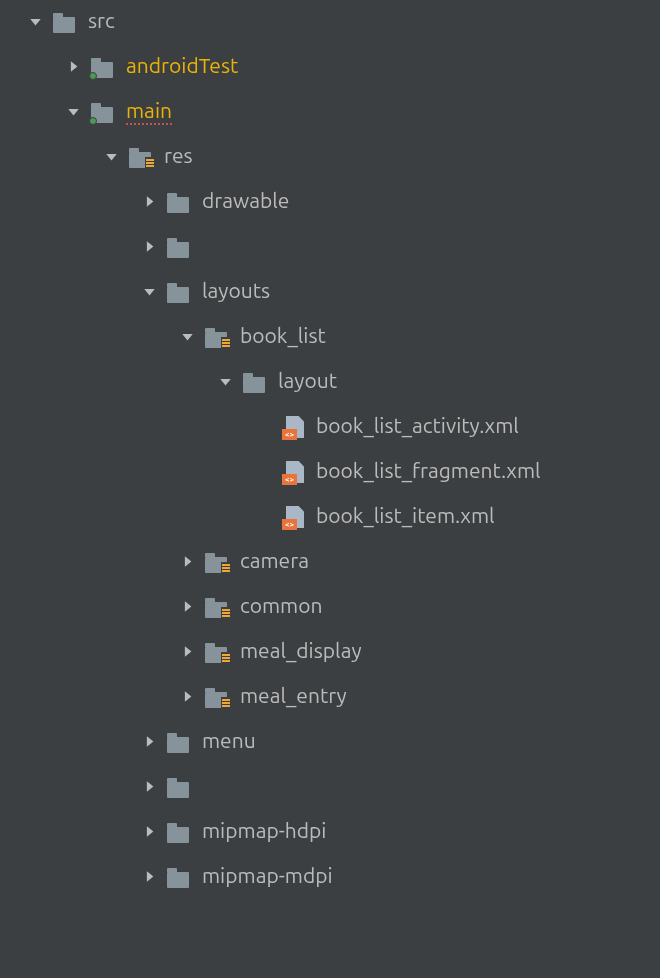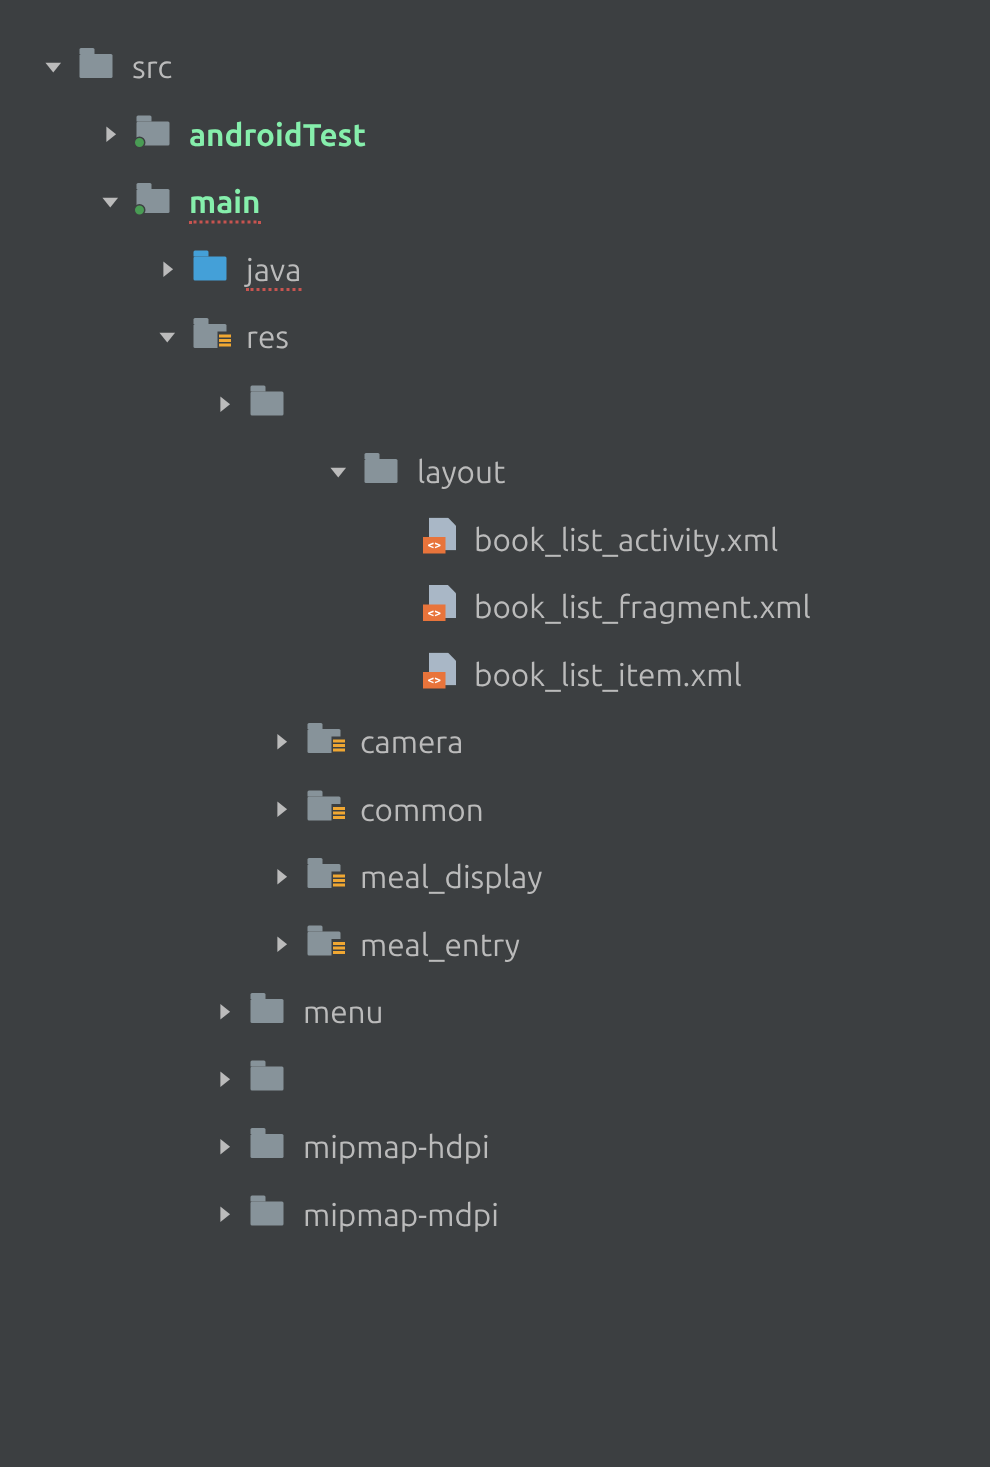--- a/index.html
+++ b/index.html
@@ -8,21 +8,21 @@
     color: #bbbbbb;
     font-family: "Ubuntu", "DejaVu Sans", sans-serif;
     font-size: 21px;
     width: 660px;
     height: 978px;
     overflow: hidden;
     padding-top: 10px;
   }
   .tree-row {
     display: flex;
-    align-items: flex-end;
+    align-items: flex-start;
     height: 45px;
     white-space: nowrap;
     cursor: pointer;
   }
   .indent { display: inline-block; }
   .arrow {
     width: 22px;
     height: 22px;
     display: inline-flex;
     align-items: center;
@@ -36,21 +36,21 @@
     width: 26px;
     height: 26px;
     display: inline-flex;
     align-items: center;
     justify-content: center;
     margin-right: 10px;
     position: relative;
     flex-shrink: 0;
   }
   .label { line-height: 1; }
-  .bold { font-weight: 700; color: #86efac; }
+  .bold { font-weight: 400; color: #eab308; }
   .underline {
     border-bottom: 2px dotted #c75450;
     padding-bottom: 1px;
     margin-top: 35px;
   }
   .folder-body {
     width: 22px; height: 16px;
     background: #87939a;
     position: absolute; bottom: 3px; left: 1px;
     border-radius: 1px;
@@ -136,33 +136,20 @@
         <span class="folder-tab"></span>
         <span class="folder-body"></span>
         <span class="dot-green"></span>
       </span>
       <span class="label bold"><span class="underline">main</span></span>
     </div>
     <div class="tree-row">
       <span class="indent" style="width: 100px;"></span>
       <span class="arrow">
         <svg viewBox="0 0 10 10">
-          <path d="M3 1 L8 5 L3 9 Z" fill="#bbbbbb"></path>
-        </svg>
-      </span>
-      <span class="icon folder-blue">
-        <span class="folder-tab"></span>
-        <span class="folder-body"></span>
-      </span>
-      <span class="label"><span class="underline">java</span></span>
-    </div>
-    <div class="tree-row">
-      <span class="indent" style="width: 100px;"></span>
-      <span class="arrow">
-        <svg viewBox="0 0 10 10">
           <path d="M1 3 L9 3 L5 8 Z" fill="#bbbbbb"></path>
         </svg>
       </span>
       <span class="icon">
         <span class="folder-tab"></span>
         <span class="folder-body"></span>
         <span class="lines-badge">
           <span></span>
           <span></span>
           <span></span>
@@ -174,20 +161,64 @@
       <span class="indent" style="width: 138px;"></span>
       <span class="arrow">
         <svg viewBox="0 0 10 10">
           <path d="M3 1 L8 5 L3 9 Z" fill="#bbbbbb"></path>
         </svg>
       </span>
       <span class="icon">
         <span class="folder-tab"></span>
         <span class="folder-body"></span>
       </span>
+      <span class="label">drawable</span>
+    </div>
+    <div class="tree-row">
+      <span class="indent" style="width: 138px;"></span>
+      <span class="arrow">
+        <svg viewBox="0 0 10 10">
+          <path d="M3 1 L8 5 L3 9 Z" fill="#bbbbbb"></path>
+        </svg>
+      </span>
+      <span class="icon">
+        <span class="folder-tab"></span>
+        <span class="folder-body"></span>
+      </span>
+    </div>
+    <div class="tree-row">
+      <span class="indent" style="width: 138px;"></span>
+      <span class="arrow">
+        <svg viewBox="0 0 10 10">
+          <path d="M1 3 L9 3 L5 8 Z" fill="#bbbbbb"></path>
+        </svg>
+      </span>
+      <span class="icon">
+        <span class="folder-tab"></span>
+        <span class="folder-body"></span>
+      </span>
+      <span class="label">layouts</span>
+    </div>
+    <div class="tree-row">
+      <span class="indent" style="width: 176px;"></span>
+      <span class="arrow">
+        <svg viewBox="0 0 10 10">
+          <path d="M1 3 L9 3 L5 8 Z" fill="#bbbbbb"></path>
+        </svg>
+      </span>
+      <span class="icon">
+        <span class="folder-tab"></span>
+        <span class="folder-body"></span>
+        <span class="lines-badge">
+          <span></span>
+          <span></span>
+          <span></span>
+        </span>
+      </span>
+      <span class="label">book_list</span>
     </div>
     <div class="tree-row">
       <span class="indent" style="width: 214px;"></span>
       <span class="arrow">
         <svg viewBox="0 0 10 10">
           <path d="M1 3 L9 3 L5 8 Z" fill="#bbbbbb"></path>
         </svg>
       </span>
       <span class="icon">
         <span class="folder-tab"></span>

